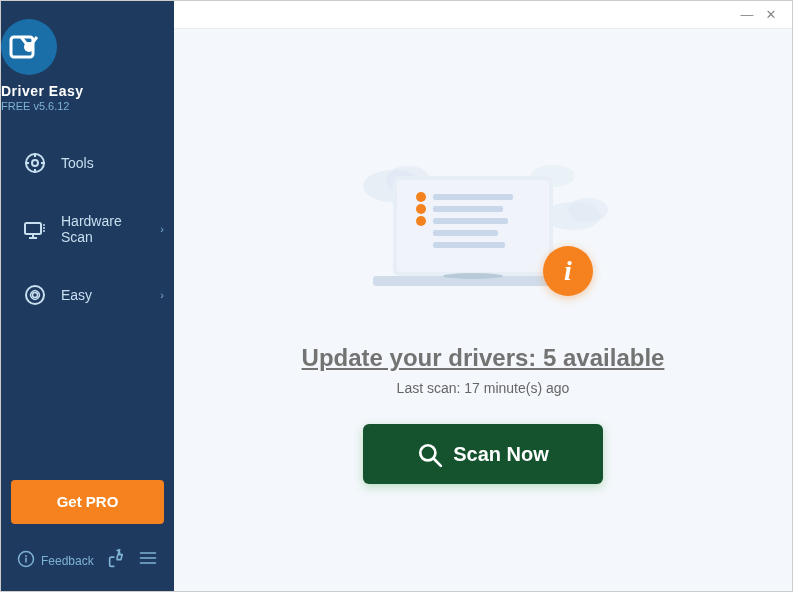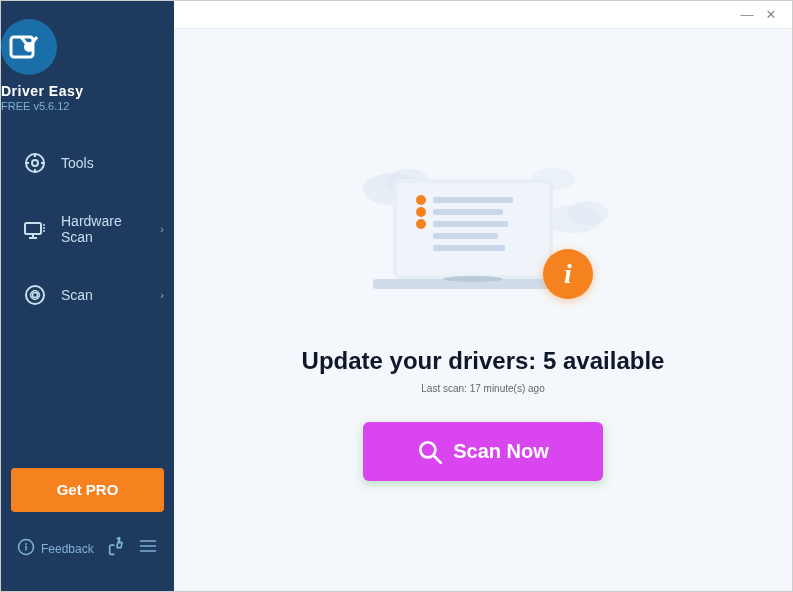--- a/index.html
+++ b/index.html
@@ -88,21 +88,21 @@
 
     .nav-item .nav-arrow {
       position: absolute;
       right: 10px;
       font-size: 11px;
       color: #7fb3d3;
     }
 
     .sidebar-footer {
       width: 100%;
-      padding-bottom: 28px;
+      padding-bottom: 16px;
     }
 
     .get-pro-btn {
       display: block;
       width: calc(100% - 20px);
       margin: 0 10px 16px;
       height: 44px;
       background: #f5821f;
       color: #fff;
       font-size: 15px;
@@ -216,37 +216,38 @@
       color: white;
       font-size: 26px;
       font-weight: 700;
       font-style: italic;
       box-shadow: 0 2px 8px rgba(245,130,31,0.4);
     }
 
     .main-heading {
       font-size: 24px;
       font-weight: 700;
-      color: #0f172a;
+      color: #737373;
       margin-bottom: 8px;
       text-align: center;
+      text-decoration: underline;
     }
 
     .main-subtext {
-      font-size: 10px;
+      font-size: 14px;
       color: #666;
       margin-bottom: 28px;
       text-align: center;
     }
 
     .scan-now-btn {
       display: flex;
       align-items: center;
       justify-content: center;
-      background: #d946ef;
+      background: #14532d;
       color: #fff;
       font-size: 20px;
       font-weight: 700;
       border: none;
       border-radius: 6px;
       padding: 16px 48px;
       cursor: pointer;
       min-width: 240px;
       transition: background 0.15s;
       box-shadow: 0 3px 10px rgba(76,175,80,0.35);
@@ -306,21 +307,21 @@
     </div>
 
     <div class="nav-item">
       <span class="nav-icon">
         <svg width="24" height="24" viewBox="0 0 24 24" fill="none">
           <circle cx="12" cy="12" r="9" stroke="#c8dff0" stroke-width="2"></circle>
           <path d="M9 9 Q12 6 15 9 Q18 12 15 15 Q12 18 9 15 Q6 12 9 9Z" stroke="#c8dff0" stroke-width="1.5" fill="none"></path>
           <circle cx="12" cy="12" r="2.5" stroke="#c8dff0" stroke-width="1.5"></circle>
         </svg>
       </span>
-      <span class="nav-label">Scan</span>
+      <span class="nav-label">Easy</span>
       <span class="nav-arrow">›</span>
     </div>
   </nav>
 
   <div class="sidebar-footer">
     <button class="get-pro-btn">Get PRO</button>
     <div class="sidebar-bottom-row">
       <div class="feedback-item">
         <span class="fb-icon">
           <svg width="18" height="18" viewBox="0 0 24 24" fill="none">

